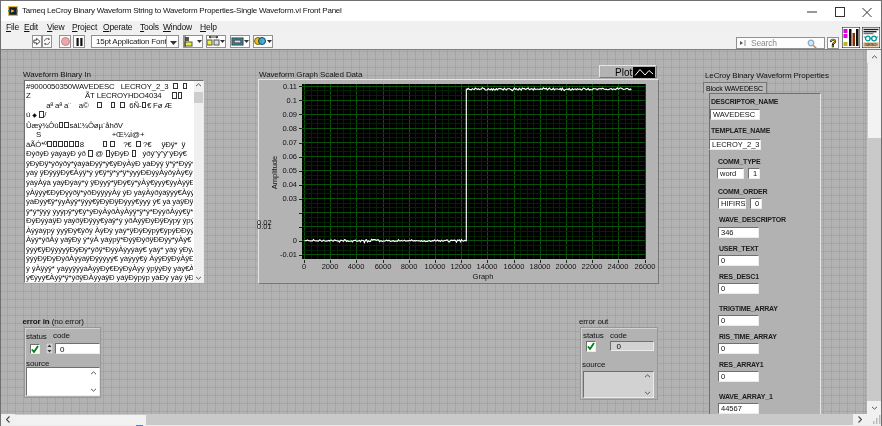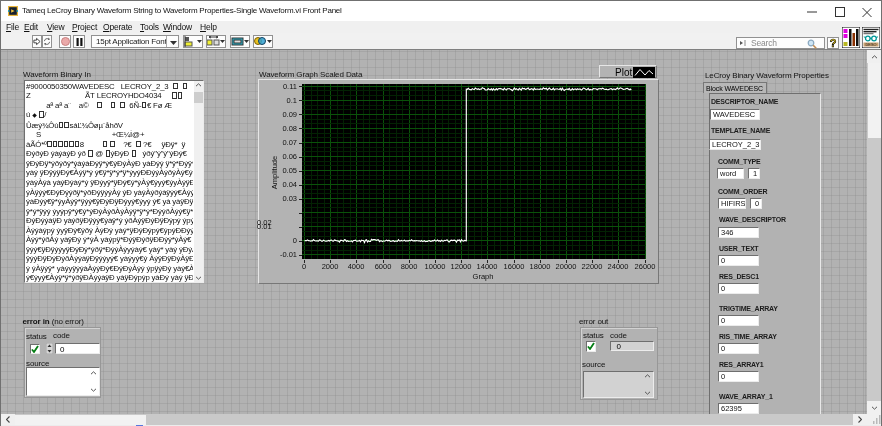--- a/index.html
+++ b/index.html
@@ -399,21 +399,21 @@
     <div class="inb" style="left:717px;top:254px;width:41px;background:#fff">0</div>
     <div class="pl" style="left:718px;top:271.5px">RES_DESC1</div>
     <div class="inb" style="left:717px;top:281.5px;width:41px;background:#fff">0</div>
     <div class="pl" style="left:718px;top:303.5px">TRIGTIME_ARRAY</div>
     <div class="inb" style="left:717px;top:314px;width:41px;background:#fff">0</div>
     <div class="pl" style="left:718px;top:332px">RIS_TIME_ARRAY</div>
     <div class="inb" style="left:717px;top:342px;width:41px;background:#fff">0</div>
     <div class="pl" style="left:718px;top:359.5px">RES_ARRAY1</div>
     <div class="inb" style="left:717px;top:369.5px;width:41px;background:#fff">0</div>
     <div class="pl" style="left:718px;top:391.5px">WAVE_ARRAY_1</div>
-    <div class="inb" style="left:717px;top:401.5px;width:41px;background:#fff">62395</div>
+    <div class="inb" style="left:717px;top:401.5px;width:41px;background:#fff">44567</div>
 
  <div class="lbl" style="left:21.5px;top:316px"><b>error in</b> (no error)</div>
  <div class="abs" style="left:23px;top:326px;width:77px;height:71px;background:#b2b2b2;border:1px solid #979797;box-shadow:inset 1px 1px 0 #d2d2d2"></div>
  <div class="lbl" style="left:25px;top:331px">status</div>
  <div class="lbl" style="left:52px;top:330px">code</div>
  <div class="abs sunk" style="left:28.5px;top:342.5px;width:10px;height:10.5px;display:flex;align-items:center;justify-content:center">
       <svg width="8" height="8" viewBox="0 0 8 8" style="">
         <path d="M1 4.5L3 7 7 1" fill="none" stroke="#0a8a0a" stroke-width="1.8"></path>
         <path d="M1 4.5L3 7 7 1" fill="none" stroke="#063" stroke-width="0.6"></path>
       </svg>

